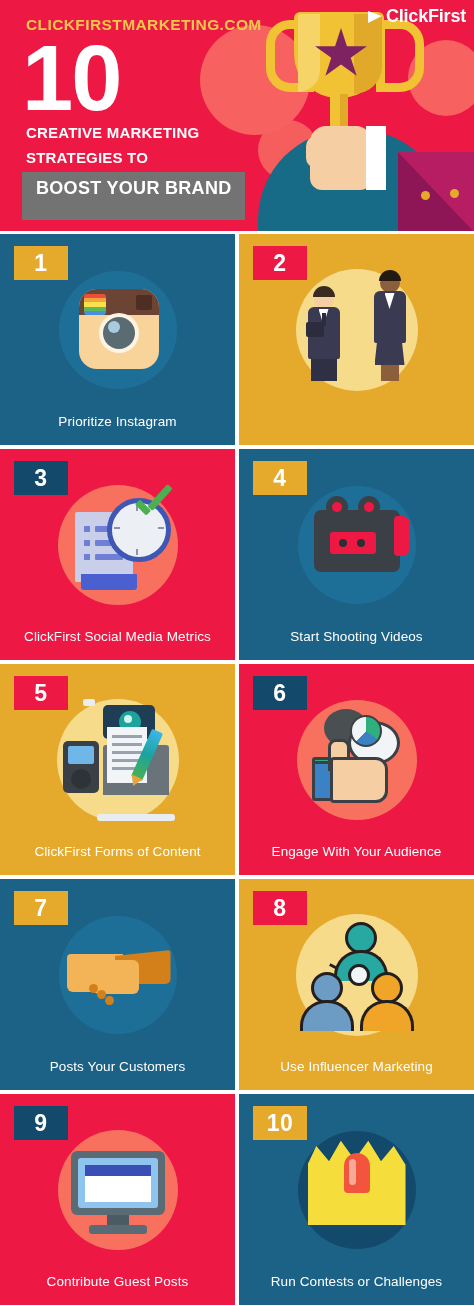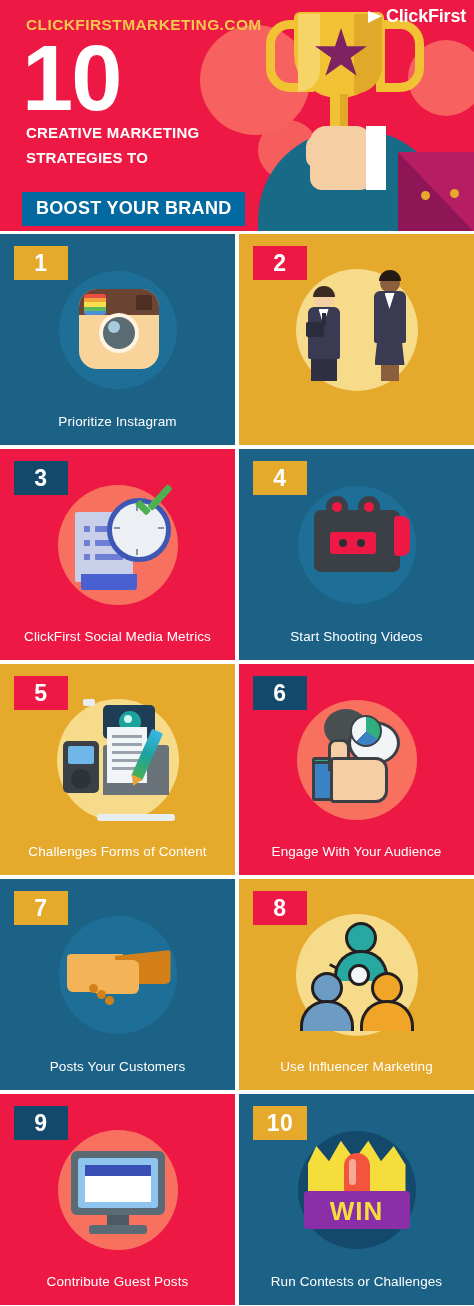--- a/index.html
+++ b/index.html
@@ -88,22 +88,22 @@
     position:absolute;left:22px;top:32px;
     font-size:92px;line-height:92px;font-weight:700;
     color:#FFFFFF;letter-spacing:-2px;z-index:6;
   }
   .sub-line{
     position:absolute;left:26px;top:120px;z-index:6;
     font-size:15px;line-height:25px;font-weight:700;
     color:#ffffff;letter-spacing:.2px;
   }
   .brand-box{
-    position:absolute;left:22px;top:192px;z-index:6;
-    background:#0369a1;padding:6px 14px 7px 14px;
+    position:absolute;left:22px;top:172px;z-index:6;
+    background:#737373;padding:6px 14px 21px 14px;
   }
   .brand-box span{
     font-size:18px;font-weight:700;color:#FFFFFF;letter-spacing:.3px;
   }
   .logo{
     position:absolute;right:8px;top:6px;z-index:7;
     display:flex;align-items:center;gap:2px;
   }
   .logo-mark{width:16px;height:13px;position:relative;}
   .logo-mark:before{
@@ -479,21 +479,21 @@
                 <i style="top:8px"></i>
                   <i style="top:16px"></i>
                   <i style="top:24px"></i>
                 <i style="top:32px"></i>
                   <i style="top:40px"></i>
               </div>
               <div class="pen"></div>
             </div>
           </div>
         </div>
-        <div class="caption">Challenges Forms of Content</div>
+        <div class="caption">ClickFirst Forms of Content</div>
       </div>
 
       <div class="tile red">
         <div class="badge b-navy">
           <span>6</span>
         </div>
         <div class="art">
           <div class="art-wrap">
             <div class="blob blob-salmon"></div>
             <div class="art-inner">
@@ -592,23 +592,20 @@
           <span>10</span>
         </div>
         <div class="art">
           <div class="art-wrap">
             <div class="blob blob-navy"></div>
             <div class="art-inner">
               <div class="burst"></div>
               <div class="torch">
                   <i></i>
                 </div>
-              <div class="win-bar">
-                  <span>WIN</span>
-                </div>
             </div>
           </div>
         </div>
         <div class="caption">Run Contests or Challenges</div>
       </div>
     </div>
 
   </div>
 </div>
 

